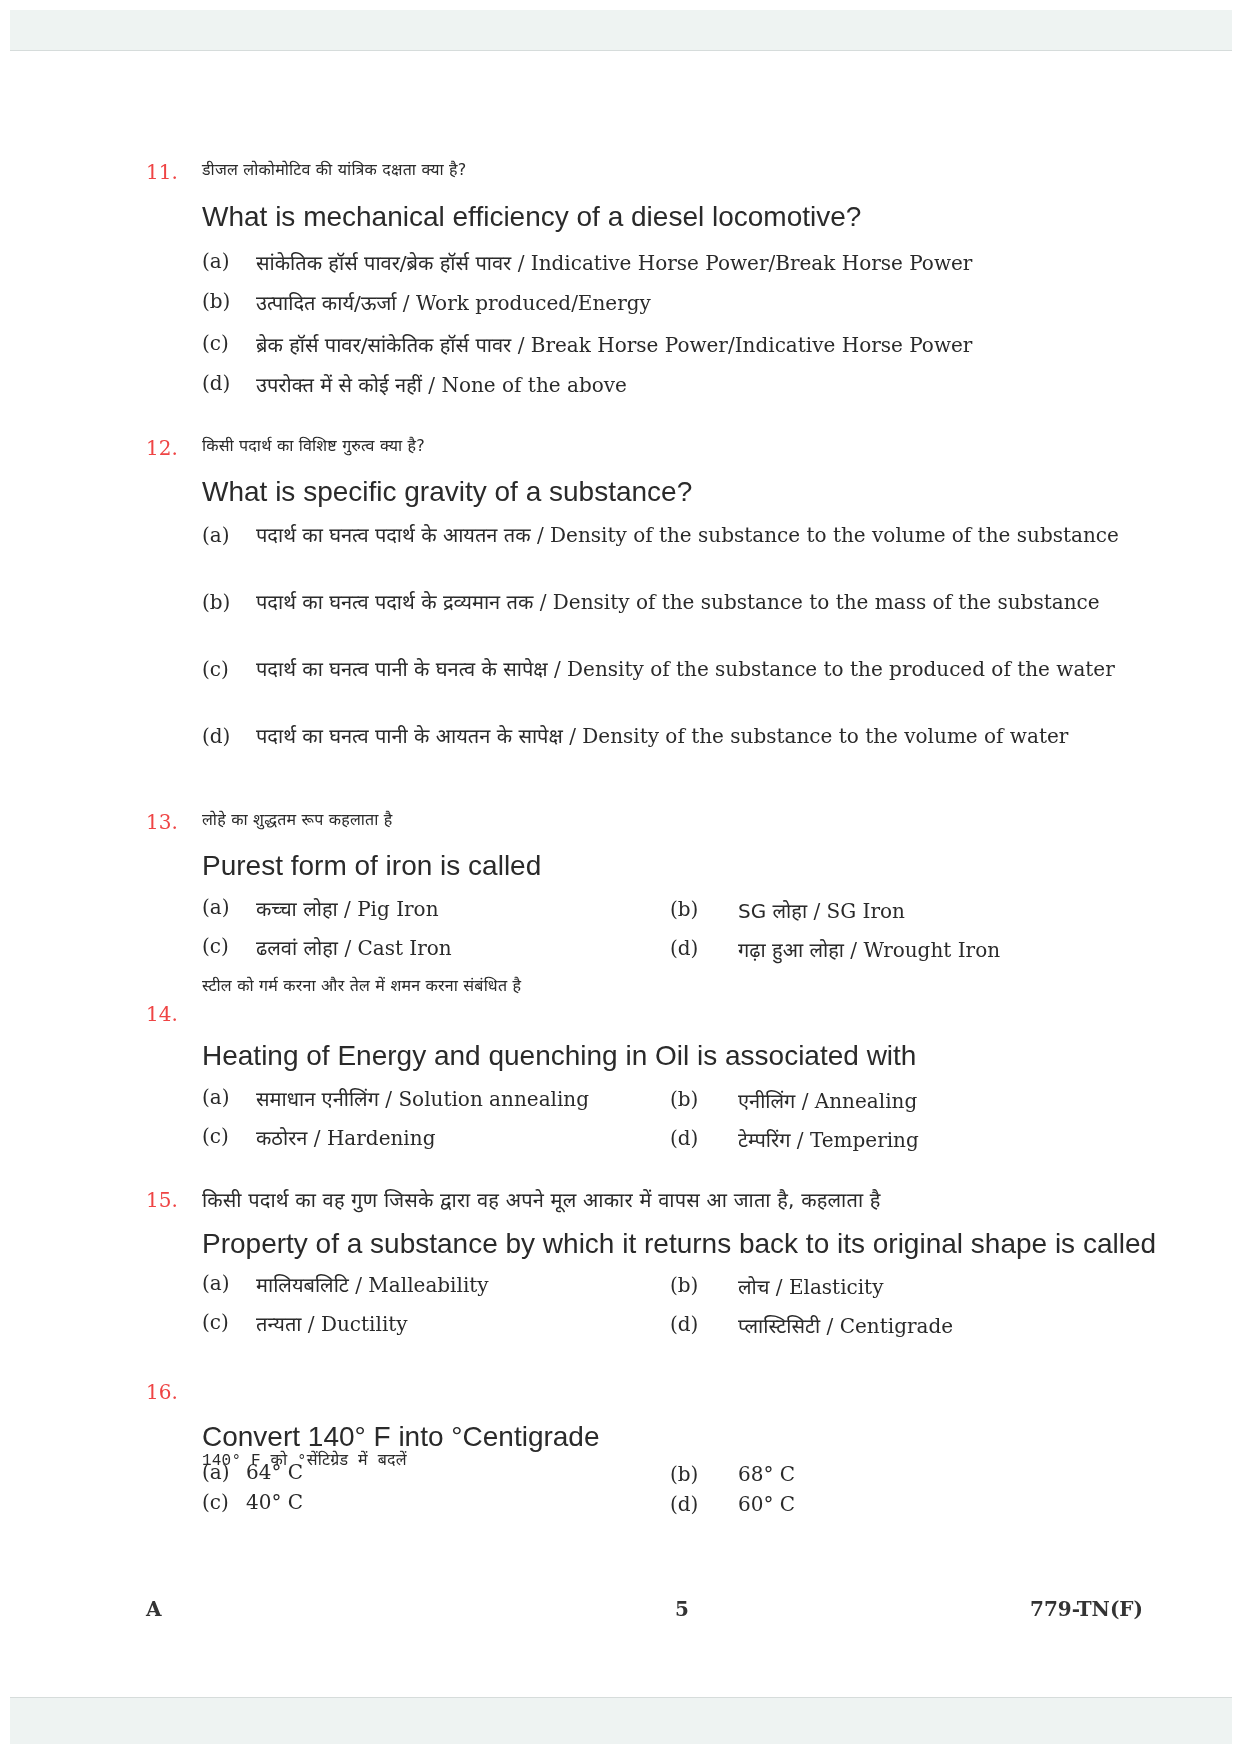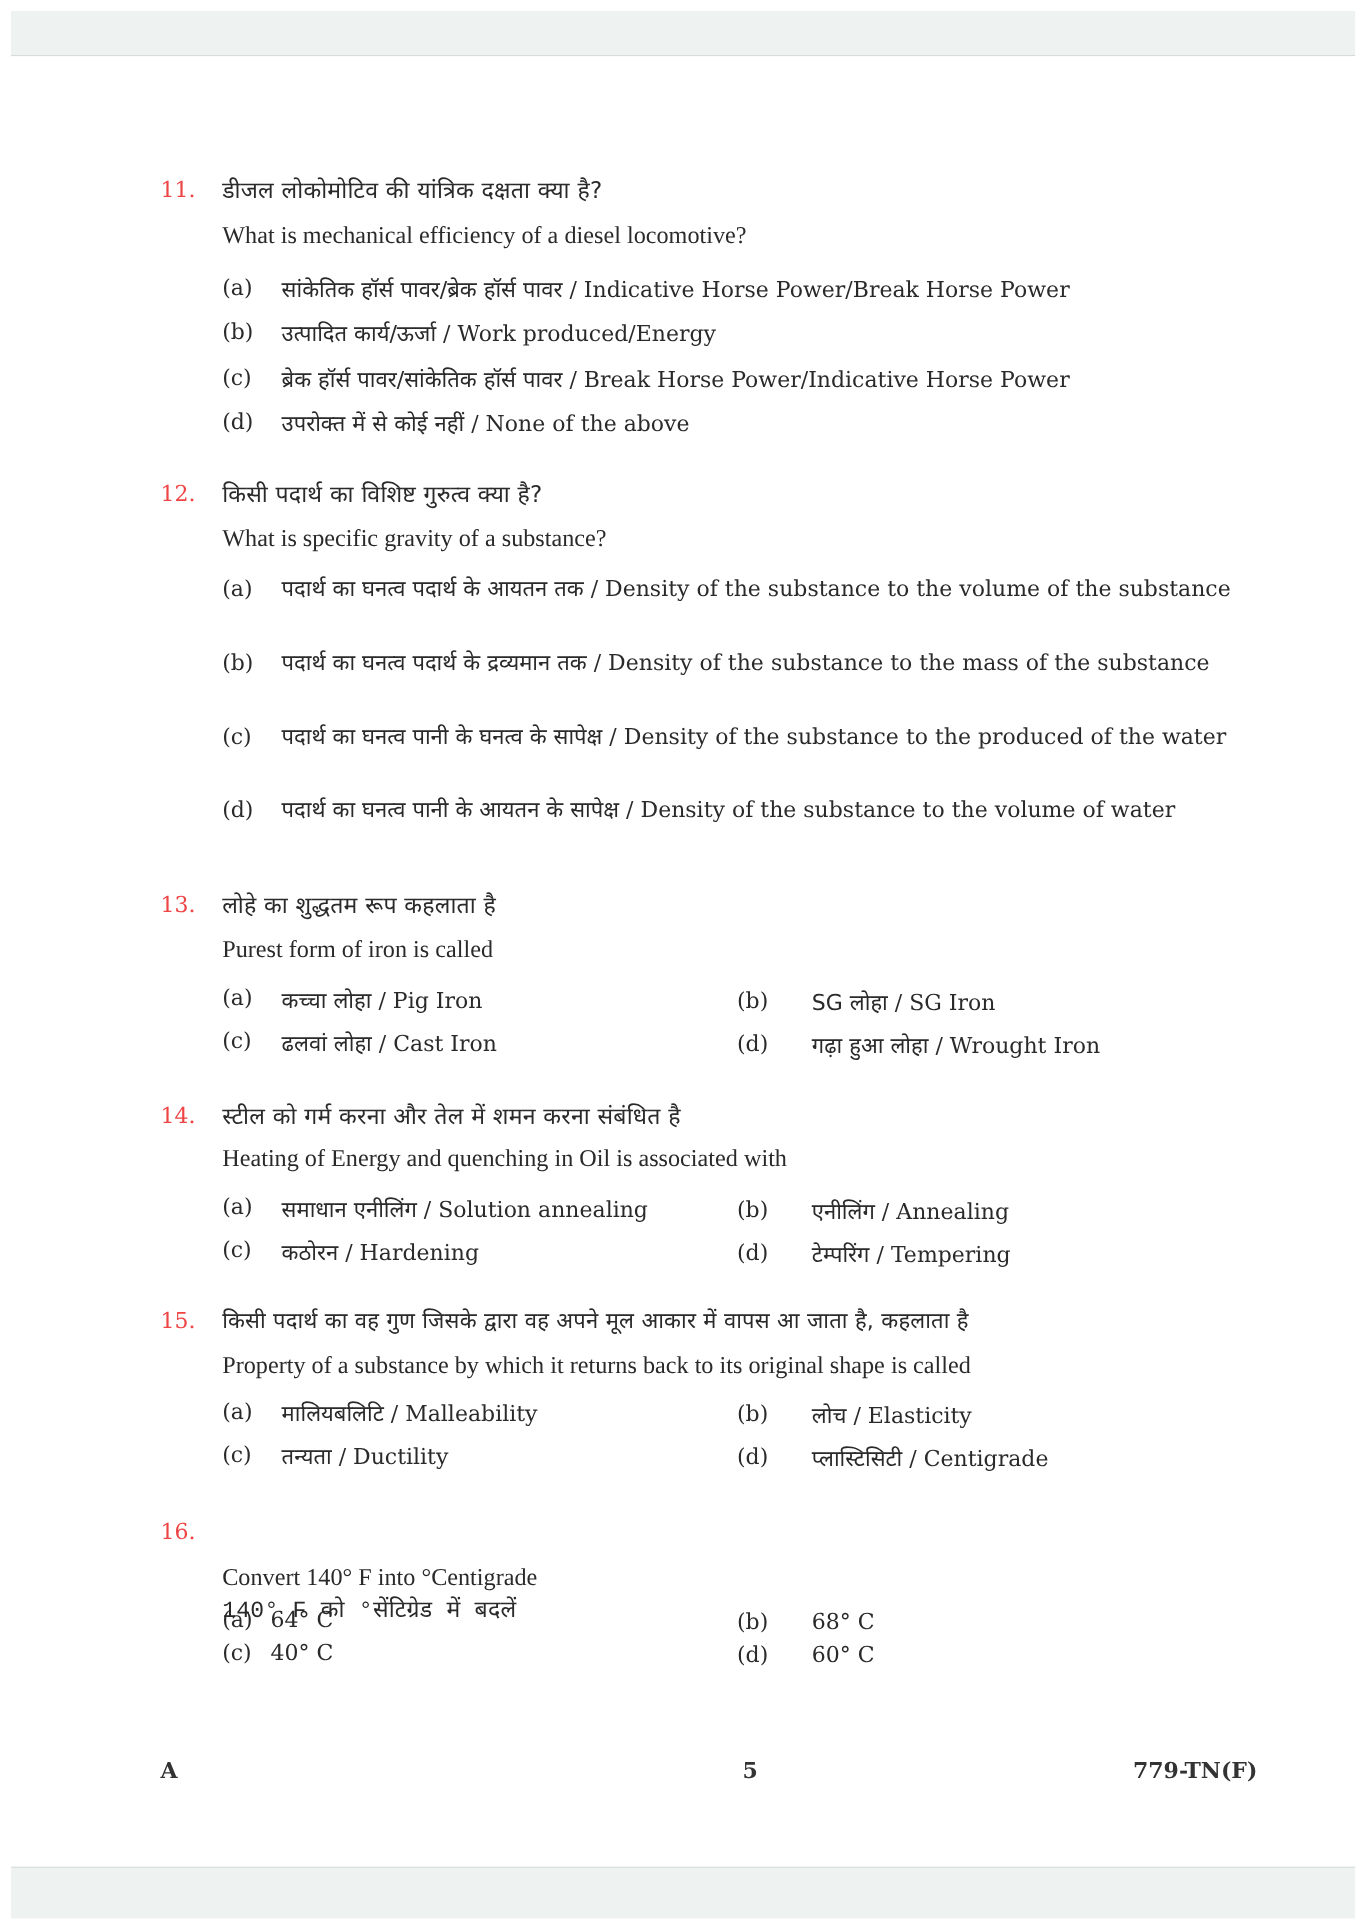--- a/index.html
+++ b/index.html
@@ -14,26 +14,26 @@
   }
   .scan-band-bottom {
     position: absolute; left: 10px; top: 1697px; width: 1222px; height: 46px;
     background: #eef3f2; border-top: 1px solid #d6dcdb;
   }
   .question { position: absolute; left: 0; width: 1241px; }
   .qnum {
     position: absolute; left: 146px; font-size: 20px; color: #ef4444;
   }
   .qhindi {
-    position: absolute; left: 202px; font-size: 21px; white-space: nowrap;
+    position: absolute; left: 202px; font-size: 16px; white-space: nowrap;
     font-family: "DejaVu Sans", sans-serif; letter-spacing: 0.2px;
   }
   .qeng {
-    position: absolute; left: 202px; font-size: 22px; white-space: nowrap;
-    font-family: Liberation Serif, serif;
+    position: absolute; left: 202px; font-size: 28px; white-space: nowrap;
+    font-family: Liberation Sans, sans-serif;
   }
   .opt { position: absolute; font-size: 20px; white-space: nowrap; }
   .opt-label { position: absolute; left: 0; }
   .opt-text { position: absolute; left: 54px; }
   .opt-text .hi { font-family: "DejaVu Sans", sans-serif; font-size: 20px; margin-top: 32px; }
   .opt-wrap {
     position: absolute; font-size: 20px; line-height: 28px;
   }
   .opt-wrap .opt-text { white-space: normal; width: 880px; text-align: justify; text-align-last: left; }
   .footer-item { position: absolute; top: 1597px; font-size: 20px; font-weight: bold; color: #333; }
@@ -107,21 +107,21 @@
     <span class="opt-text"><span class="hi">ढलवां लोहा</span><span> / Cast Iron</span></span>
   </div>
   <div class="opt" style="left:670px; top:936px">
     <span class="opt-label">(d)</span>
     <span class="opt-text" style="left:68px"><span class="hi">गढ़ा हुआ लोहा</span><span> / Wrought Iron</span></span>
   </div>
 </div>
 
 <div class="question">
   <span class="qnum" style="top:1002px">14.</span>
-  <span class="qhindi" style="top:1000px">स्टील को गर्म करना और तेल में शमन करना संबंधित है</span>
+  <span class="qhindi" style="top:974px">स्टील को गर्म करना और तेल में शमन करना संबंधित है</span>
   <span class="qeng" style="top:1040px">Heating of Energy and quenching in Oil is associated with</span>
 
   <div class="opt" style="left:202px; top:1085px">
     <span class="opt-label">(a)</span>
     <span class="opt-text"><span class="hi">समाधान एनीलिंग</span><span> / Solution annealing</span></span>
   </div>
   <div class="opt" style="left:670px; top:1087px">
     <span class="opt-label">(b)</span>
     <span class="opt-text" style="left:68px"><span class="hi">एनीलिंग</span><span> / Annealing</span></span>
   </div>

